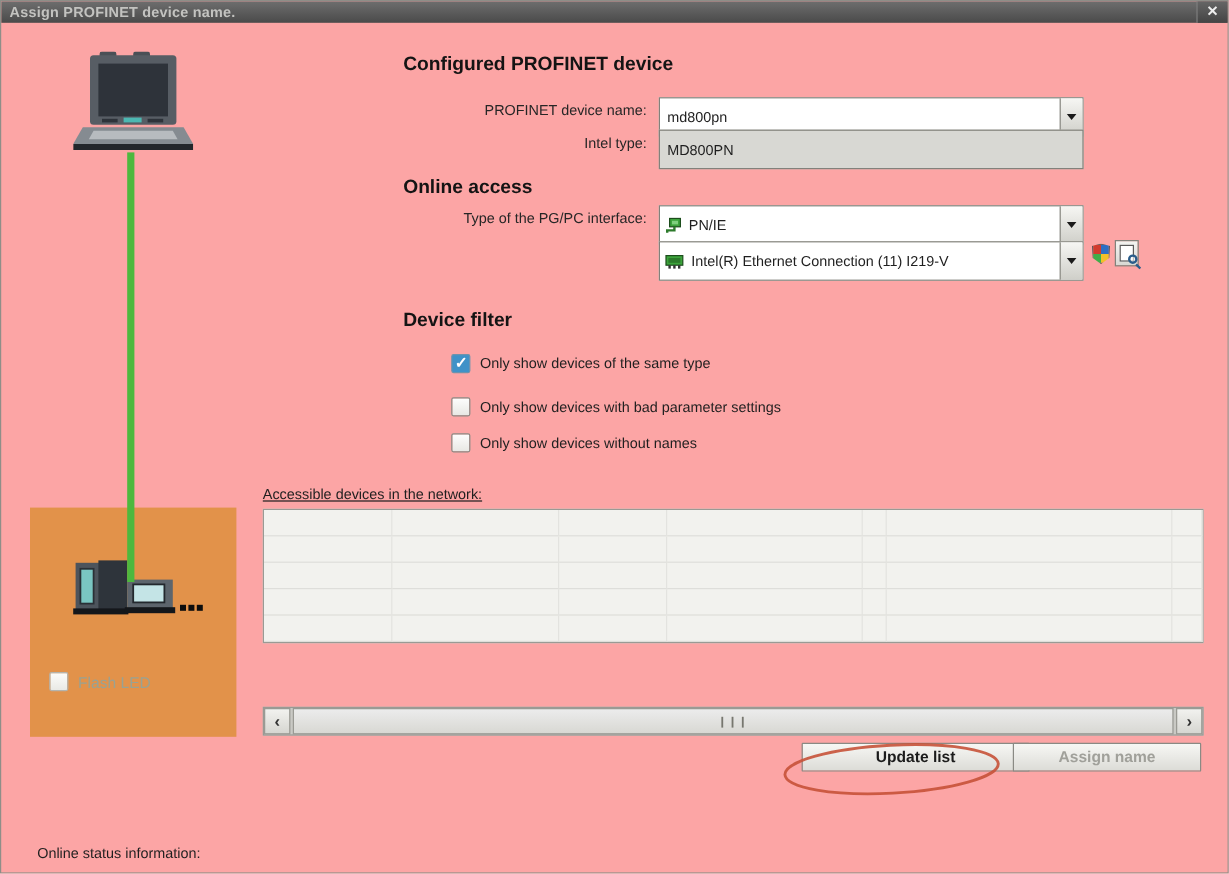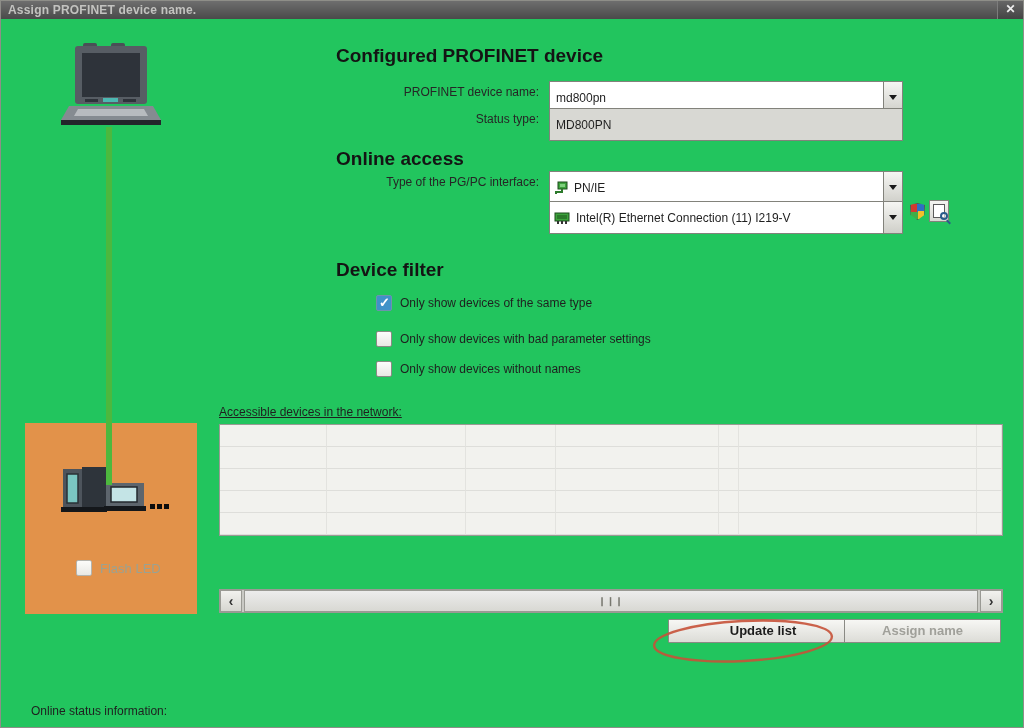--- a/index.html
+++ b/index.html
@@ -1,39 +1,39 @@
 <!DOCTYPE html>
 <html><head>
 <meta charset="utf-8">
 <style>
   * { margin:0; padding:0; box-sizing:border-box; }
   html,body { width:1024px; height:728px; }
   body { font-family:"Liberation Sans", sans-serif; font-size:12px; color:#1f1f1f; }
 
-  .dialog { position:relative; width:1024px; height:728px; background:#22c55e; overflow:hidden; border:1px solid #8e8e88; }
+  .dialog { position:relative; width:1024px; height:728px; background:#fca5a5; overflow:hidden; border:1px solid #8e8e88; }
 
   
   .titlebar { position:absolute; left:0; top:0; width:1024px; height:18px;
     background:linear-gradient(#6e6e6e,#4a4a4a); color:#c3c3c0; font-weight:bold;
     line-height:18px; padding-left:7px; letter-spacing:.2px; }
   .closebtn { position:absolute; right:0; top:0; width:26px; height:18px;
     background:linear-gradient(#666,#444); border-left:1px solid #7d7d7d;
     color:#efefef; text-align:center; line-height:17px; font-weight:bold; cursor:pointer; }
 
   
   .laptop { position:absolute; left:60px; top:42px; }
   .cable { position:absolute; left:105px; top:126px; width:6px; height:358px; background:#4db83e; z-index:2; }
   .orange-panel { position:absolute; left:24px; top:422px; width:172px; height:191px; background:#e2924a; z-index:1; }
   .devices-svg { position:absolute; left:0; top:0; z-index:3; }
-  .flash-row { position:absolute; left:16px; top:137px; z-index:4; display:flex; align-items:center;margin-left:35px; }
+  .flash-row { position:absolute; left:16px; top:137px; z-index:4; display:flex; align-items:center; }
   .flash-box { width:16px; height:16px; background:linear-gradient(#fcfcfa,#e9e9e5); border:1px solid #b4b4ae; border-radius:2px; }
   .flash-label { margin-left:8px; color:#9aa292; font-size:13px; }
 
   
-  .h1 { position:absolute; left:335px; font-size:19px; font-weight:bold; color:#141414; }
+  .h1 { position:absolute; left:335px; font-size:16px; font-weight:bold; color:#141414; }
   .flabel { position:absolute; left:230px; width:308px; text-align:right; color:#262626; }
   .field { position:absolute; left:548px; width:354px; height:33px; background:#fff;
     border:1px solid #82827b; display:flex; align-items:center; }
   .field .txt { padding-left:6px; white-space:nowrap; overflow:hidden; flex:1; }
   .field.readonly { background:#d8d8d3; }
   .combo-arrow { width:19px; height:100%; border-left:1px solid #82827b;
     background:linear-gradient(#f6f6f3,#cfcfc9); display:flex; align-items:center; justify-content:center; cursor:pointer; }
   .tri-down { width:0; height:0; border-left:4px solid transparent; border-right:4px solid transparent; border-top:5px solid #1a1a1a; }
   .if-icon { margin-left:4px; flex:0 0 auto; }
 
@@ -139,21 +139,21 @@
   <div class="h1" style="top:44px">Configured PROFINET device</div>
 
   <div class="flabel" style="top:84px">PROFINET device name:</div>
   <div class="field" style="top:80px">
     <span class="txt">md800pn</span>
     <span class="combo-arrow">
         <i class="tri-down"></i>
       </span>
   </div>
 
-  <div class="flabel" style="top:111px">Status type:</div>
+  <div class="flabel" style="top:111px">Intel type:</div>
   <div class="field readonly" style="top:107px">
     <span class="txt">MD800PN</span>
   </div>
 
   <div class="h1" style="top:147px">Online access</div>
 
   <div class="flabel" style="top:174px">Type of the PG/PC interface:</div>
   <div class="field" style="top:170px">
     <svg class="if-icon" width="14" height="14" viewBox="0 0 14 14">
       <rect x="4" y="1" width="9" height="7" fill="#3da33c" stroke="#1c4d1c"></rect>

